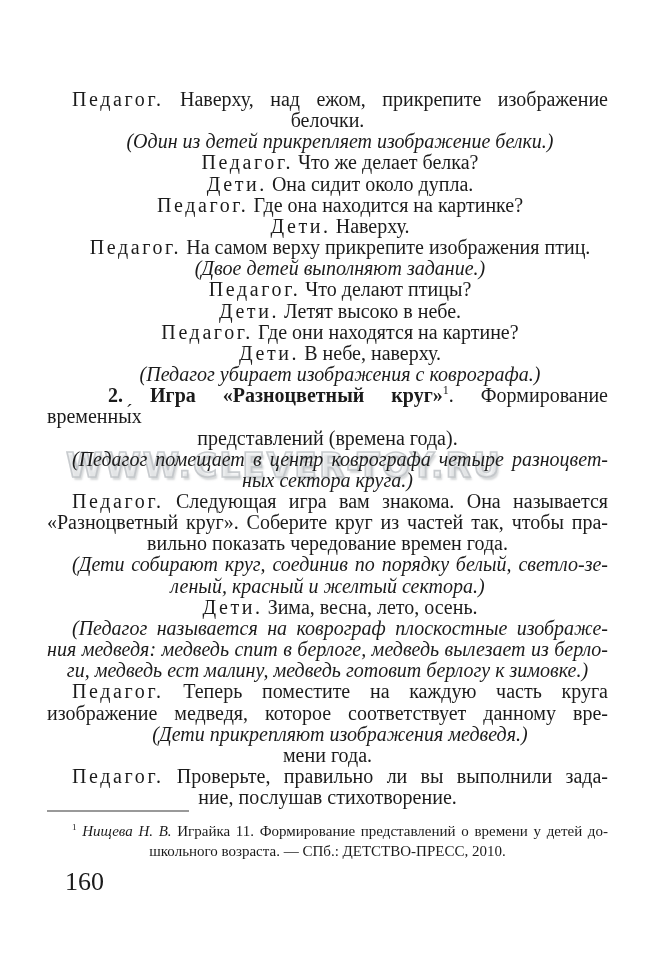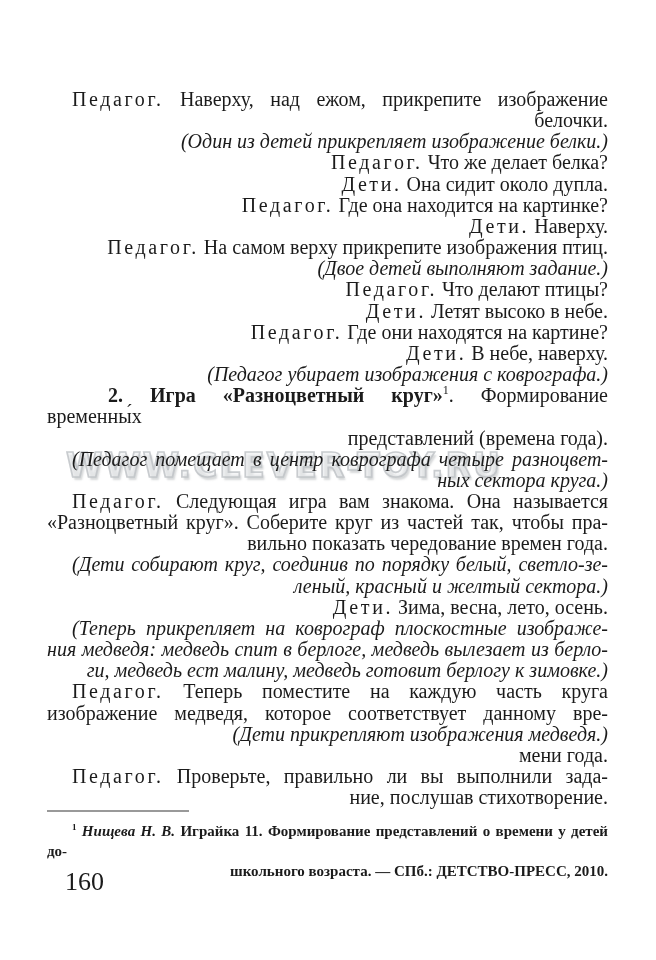--- a/index.html
+++ b/index.html
@@ -11,29 +11,29 @@
   .watermark{
     position:absolute;top:449px;left:66px;width:560px;z-index:0;
     font-family:"DejaVu Sans",sans-serif;font-weight:700;
     font-size:33px;line-height:1;letter-spacing:2px;white-space:nowrap;
     color:rgba(236,239,241,0.55);
     -webkit-text-stroke:1.7px rgba(189,193,196,0.8);
     text-shadow:2px 3px 2px rgba(167,171,174,0.45);
   }
 
   .text-block{position:absolute;left:47px;top:89px;width:561px;z-index:1;}
-  .line{font-size:20px;line-height:21.15px;text-align:right;}
+  .line{font-size:20px;line-height:21.15px;text-align:center;}
   .line.j{text-align:justify;text-align-last:justify;}
   .line.ind{text-indent:25px;}
   .r-sp{letter-spacing:2.6px;}
   .r-i{font-style:italic;margin-top:12px;}
   .r-b{font-weight:bold;margin-left:36px;}
   .r-sup{font-size:0.6em;vertical-align:super;line-height:0;}
 
-  .footnote{position:absolute;left:47px;top:810px;width:561px;z-index:1;font-weight:bold;}
+  .footnote{position:absolute;left:47px;top:810px;width:561px;z-index:1;}
   .fn-rule{width:142px;height:2px;background:#999999;margin-bottom:9px;}
   .footnote .line{font-size:15px;line-height:20px;}
   .footnote .line.ind{text-indent:25px;}
 
   .page-number{position:absolute;left:65px;top:871px;z-index:1;
     font-size:26px;line-height:21px;}
 </style>
 </head>
 <body>
 
@@ -58,21 +58,21 @@
       <div class="line j ind"><span class="r-b">2. Игра «Разноцветный круг»</span><span class="r-sup">1</span><span class="r-n">. Формирование временны́х</span></div>
       <div class="line"><span class="r-n">представлений (времена года).</span></div>
       <div class="line j ind"><span class="r-i">(Педагог помещает в центр коврографа четыре разноцвет-</span></div>
       <div class="line"><span class="r-i">ных сектора круга.)</span></div>
       <div class="line j ind"><span class="r-sp">Педагог.</span><span class="r-n"> Следующая игра вам знакома. Она называется</span></div>
       <div class="line j"><span class="r-n">«Разноцветный круг». Соберите круг из частей так, чтобы пра-</span></div>
       <div class="line"><span class="r-n">вильно показать чередование времен года.</span></div>
       <div class="line j ind"><span class="r-i">(Дети собирают круг, соединив по порядку белый, светло-зе-</span></div>
       <div class="line"><span class="r-i">леный, красный и желтый сектора.)</span></div>
       <div class="line ind"><span class="r-sp">Дети.</span><span class="r-n"> Зима, весна, лето, осень.</span></div>
-      <div class="line j ind"><span class="r-i">(Теперь прикрепляет на коврограф плоскостные изображе-</span></div>
+      <div class="line j ind"><span class="r-i">(Педагог называется на коврограф плоскостные изображе-</span></div>
       <div class="line j"><span class="r-i">ния медведя: медведь спит в берлоге, медведь вылезает из берло-</span></div>
       <div class="line"><span class="r-i">ги, медведь ест малину, медведь готовит берлогу к зимовке.)</span></div>
       <div class="line j ind"><span class="r-sp">Педагог.</span><span class="r-n"> Теперь поместите на каждую часть круга</span></div>
       <div class="line j"><span class="r-n">изображение медведя, которое соответствует данному вре-</span></div>
       <div class="line ind"><span class="r-i">(Дети прикрепляют изображения медведя.)</span></div>
       <div class="line"><span class="r-n">мени года.</span></div>
       <div class="line j ind"><span class="r-sp">Педагог.</span><span class="r-n"> Проверьте, правильно ли вы выполнили зада-</span></div>
       <div class="line"><span class="r-n">ние, послушав стихотворение.</span></div>
     </main>
 

